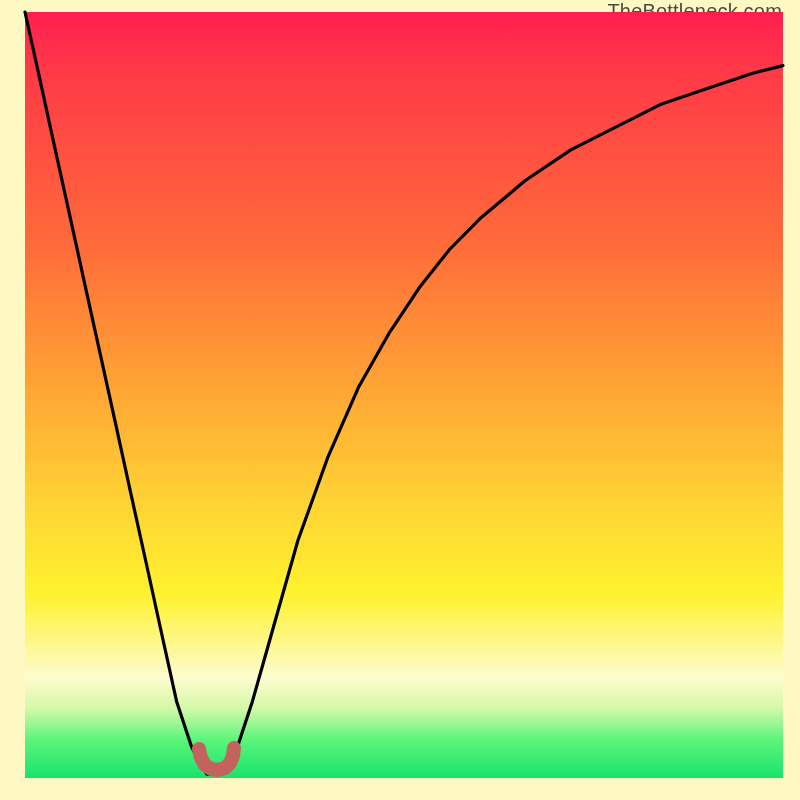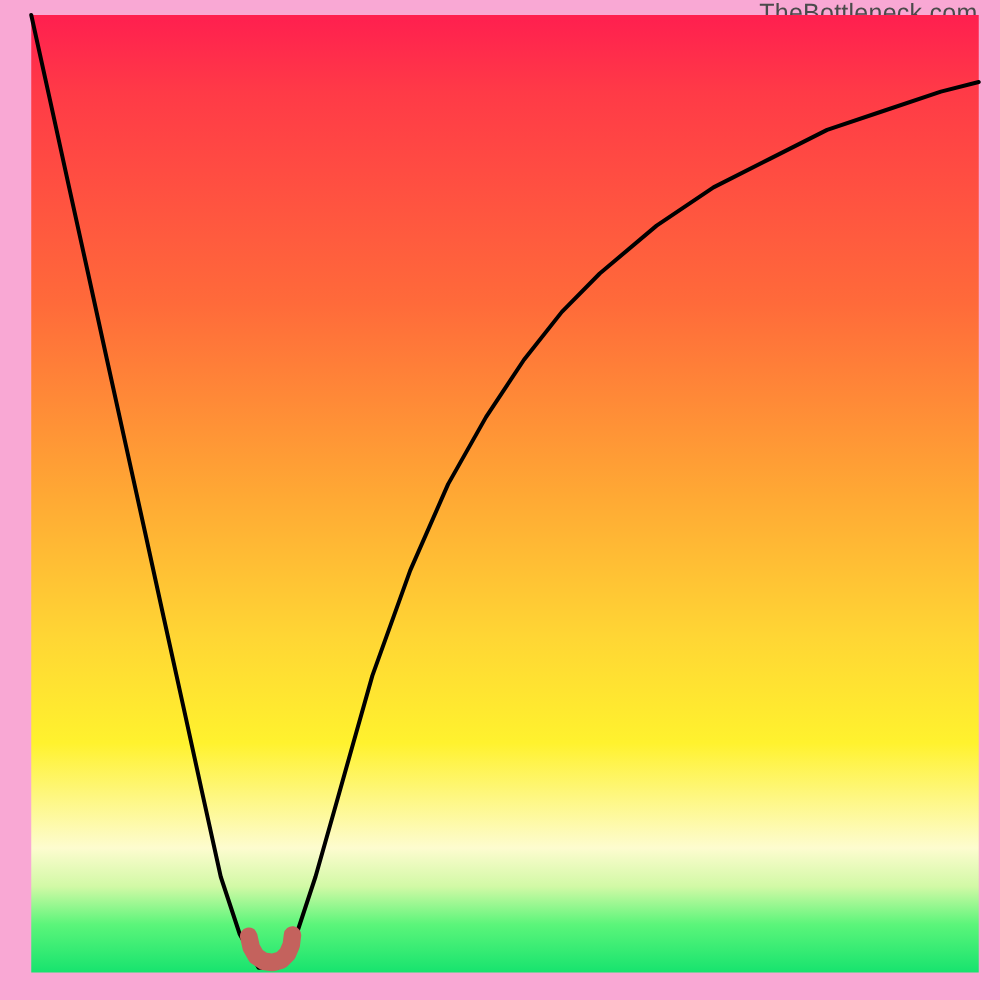--- a/index.html
+++ b/index.html
@@ -8,21 +8,21 @@
     width: 800px;
     height: 800px;
     overflow: hidden;
     background: #000;
     font-family: Arial, Helvetica, sans-serif;
   }
   .frame {
     position: relative;
     width: 800px;
     height: 800px;
-    background: #f9a8d4;
+    background: #fef9c3;
   }
   .plot {
     position: absolute;
     left: 25px;
     top: 12px;
     width: 758px;
     height: 766px;
     
     background: linear-gradient(
       to bottom,

